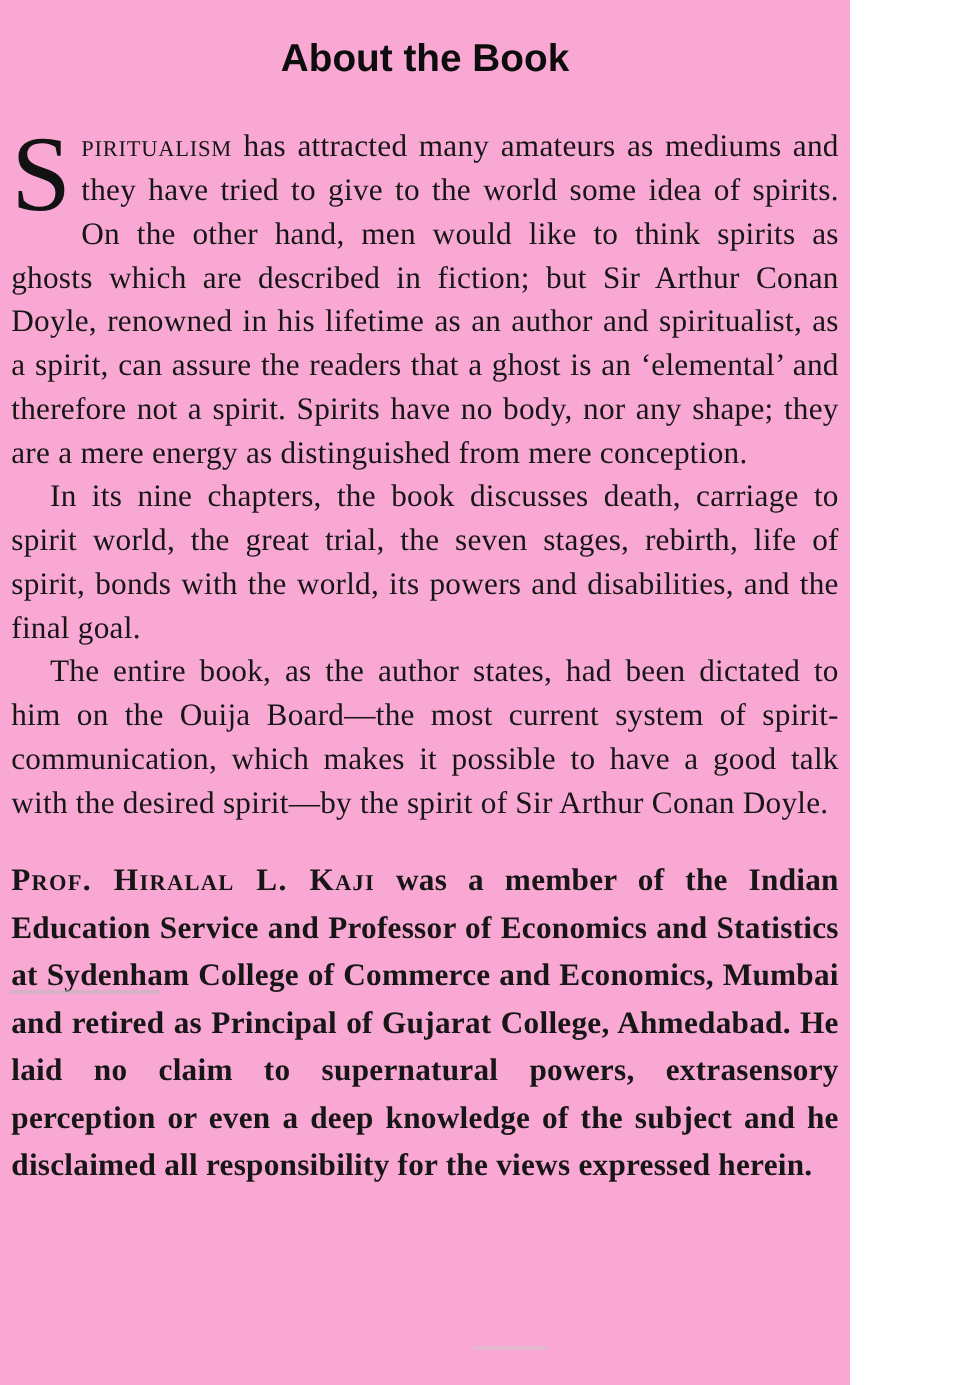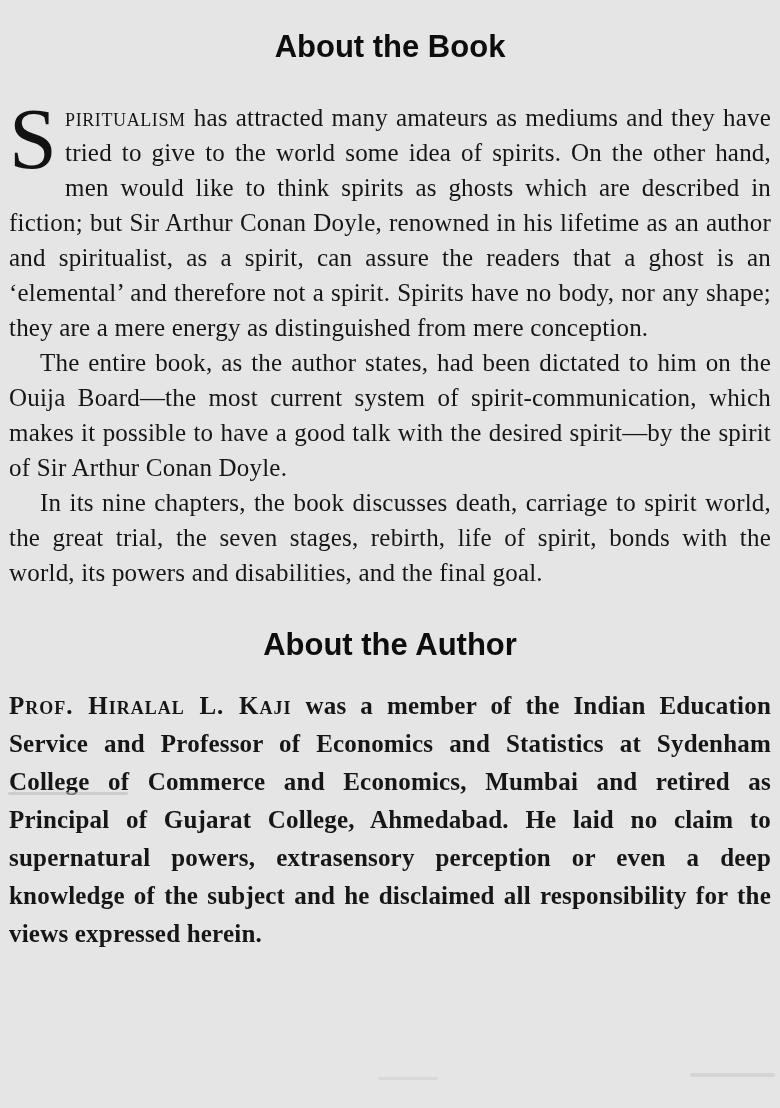--- a/index.html
+++ b/index.html
@@ -2,23 +2,23 @@
 <html><head>
 <meta charset="utf-8">
 <style>
   html, body {
     margin: 0;
     padding: 0;
     background: #ffffff;
   }
   .page {
     position: relative;
-    width: 780px;
+    width: 680px;
     height: 1108px;
-    background: #e5e5e5;
+    background: #f9a8d4;
     color: #161616;
     font-family: "Liberation Serif", serif;
     overflow: hidden;
     box-sizing: border-box;
   }
   .heading {
     font-family: "Liberation Sans", sans-serif;
     font-weight: bold;
     font-size: 31px;
     line-height: 33px;
@@ -98,25 +98,24 @@
 </style>
 </head>
 <body>
 
 <div class="page">
 
   <h1 class="heading heading-book">About the Book</h1>
 
   <p class="body-text first-para"><span class="dropcap">S</span><span class="smallcaps">piritualism</span><span> has attracted many amateurs as mediums and they have tried to give to the world some idea of spirits. On the other hand, men would like to think spirits as ghosts which are described in fiction; but Sir Arthur Conan Doyle, renowned in his lifetime as an author and spiritualist, as a spirit, can assure the readers that a ghost is an ‘elemental’ and therefore not a spirit. Spirits have no body, nor any shape; they are a mere energy as distinguished from mere conception.</span></p>
 
+  <p class="body-text indent-para">In its nine chapters, the book discusses death, carriage to spirit world, the great trial, the seven stages, rebirth, life of spirit, bonds with the world, its powers and disabilities, and the final goal.</p>
+
   <p class="body-text indent-para">The entire book, as the author states, had been dictated to him on the Ouija Board—the most current system of spirit-communication, which makes it possible to have a good talk with the desired spirit—by the spirit of Sir Arthur Conan Doyle.</p>
 
-  <p class="body-text indent-para">In its nine chapters, the book discusses death, carriage to spirit world, the great trial, the seven stages, rebirth, life of spirit, bonds with the world, its powers and disabilities, and the final goal.</p>
-
-  <h2 class="heading heading-author">About the Author</h2>
 
   <div class="scan-line-left"></div>
 
   <p class="body-text author-para"><span class="smallcaps author-lead">Prof. Hiralal L. Kaji</span><span> was a member of the Indian Education Service and Professor of Economics and Statistics at Sydenham College of Commerce and Economics, Mumbai and retired as Principal of Gujarat College, Ahmedabad. He laid no claim to supernatural powers, extrasensory perception or even a deep knowledge of the subject and he disclaimed all responsibility for the views expressed herein.</span></p>
 
   <div class="scan-smudge-bottom-1"></div>
   <div class="scan-smudge-bottom-2"></div>
 
 </div>
 

